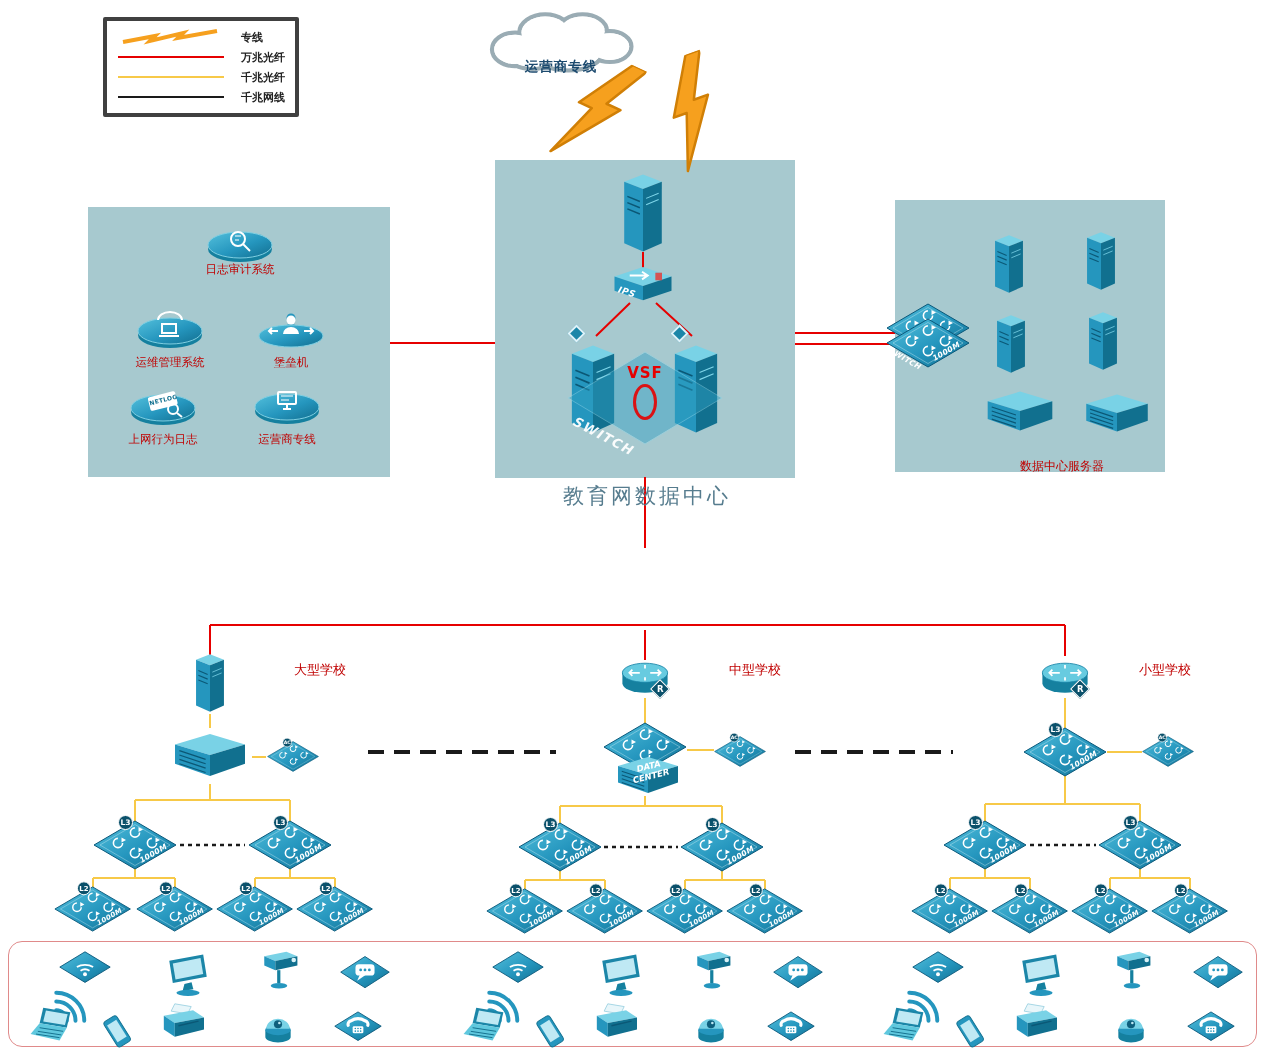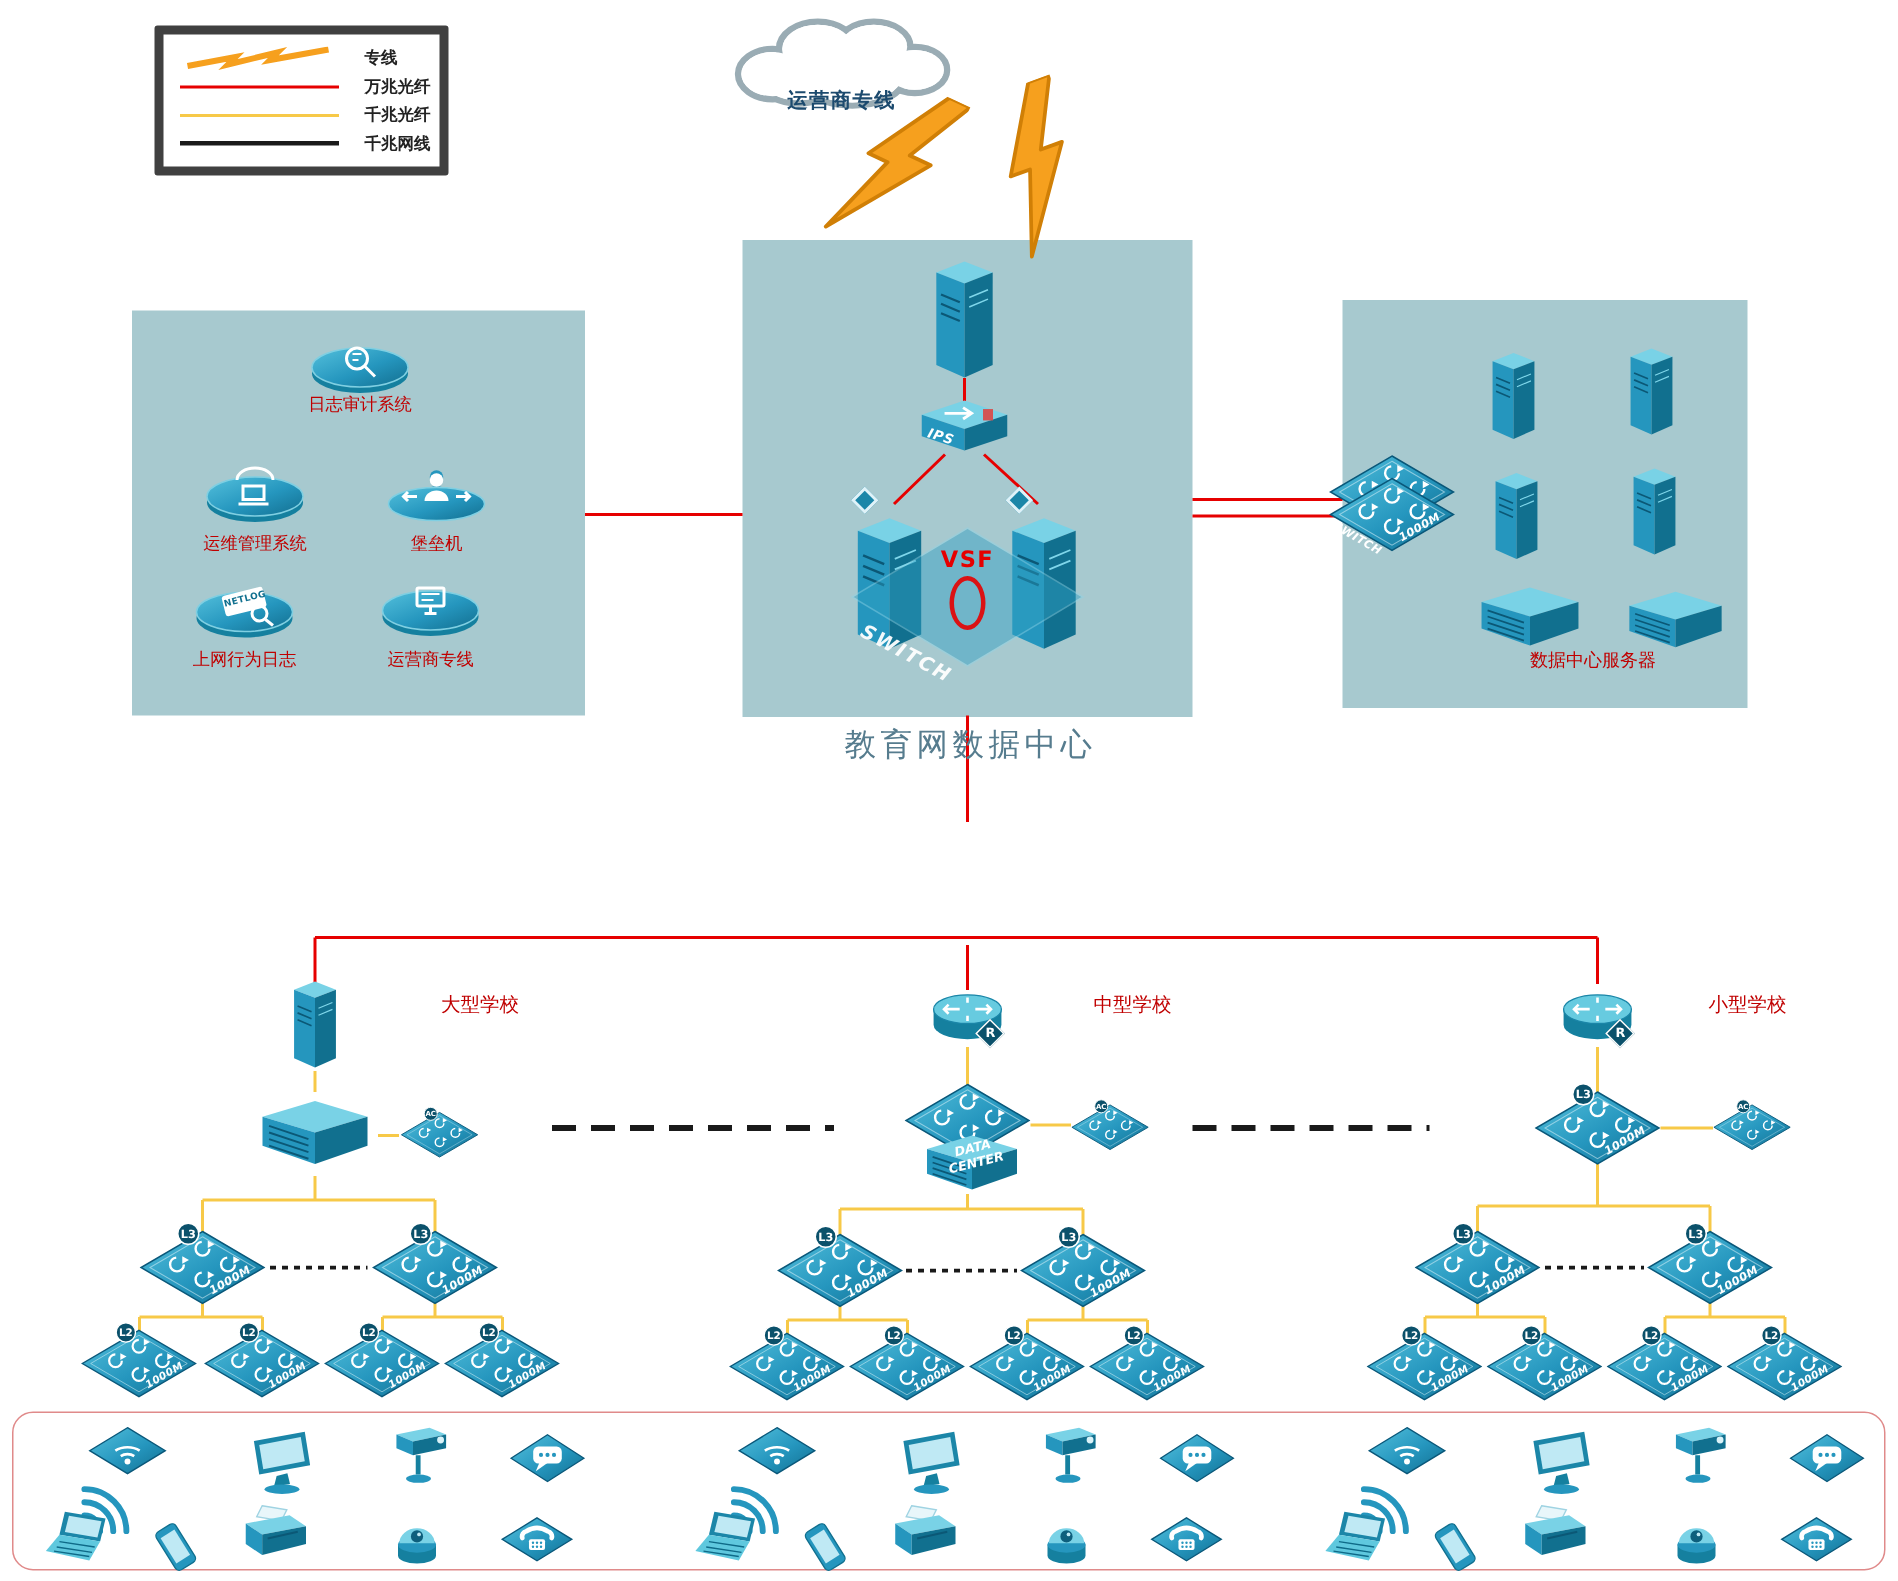--- a/index.html
+++ b/index.html
@@ -10,21 +10,21 @@
 #wires{position:absolute;left:0;top:0;width:1265px;height:1054px;z-index:2}
 .node,.switch,.dev,.cloud{position:absolute;z-index:3}
 .lbl-red{position:absolute;z-index:4;color:#c00000;font-weight:normal;font-size:12px;white-space:nowrap;transform:translateX(-50%)}
 .lbl-red.school{font-size:13px}
 .lbl-red.small{font-size:11.5px}
 .big-title{position:absolute;z-index:4;transform:translateX(-50%);color:#567c8e;font-weight:normal;font-size:21px;letter-spacing:3px;font-family:"DejaVu Serif","Liberation Serif",serif;white-space:nowrap}
 .cloud{display:flex;align-items:flex-end;justify-content:center}
 .cloud>svg{position:absolute;left:0;top:0;width:100%;height:100%}
 .cloud>span{position:relative;z-index:1;font-weight:bold;color:#1c4a6e;font-size:13.5px;letter-spacing:1px;white-space:nowrap}
 .cloud.man>span{font-size:19px;color:#567c8e;letter-spacing:4px;font-family:"DejaVu Serif","Liberation Serif",serif}
-.legend{position:absolute;left:103px;top:17px;width:196px;height:100px;background:#fff;border:6px solid #404040;border-radius:2px;z-index:5;padding:6px 8px;display:flex;flex-direction:column;justify-content:space-between}
+.legend{position:absolute;left:103px;top:17px;width:196px;height:100px;background:#fff;border:4px solid #404040;border-radius:2px;z-index:5;padding:6px 8px;display:flex;flex-direction:column;justify-content:space-between}
 .lg-row{display:flex;align-items:center;height:20px}
 .lg-sample{width:112px;display:flex;align-items:center;justify-content:center;flex:none}
 .lg-line{width:106px;height:2px}
 .lg-line.red{background:#e60000}
 .lg-line.yellow{background:#f7c948}
 .lg-line.black{background:#1a1a1a;height:2.5px}
 .lg-label{margin-left:14px;font-size:11px;font-weight:bold;color:#222;white-space:nowrap}
 .switch{width:84px;height:50px}
 .switch>svg{position:absolute;left:0;top:0;width:100%;height:100%}
 .sw-t1{position:absolute;left:6px;top:28px;transform:rotate(30deg);transform-origin:left top;color:#fff;font-size:7.5px;font-weight:bold;font-style:italic;letter-spacing:.4px;white-space:nowrap}
@@ -421,21 +421,21 @@
       </svg></div>
   <div class="node" style="left:1080px;top:310px"><svg viewBox="0 0 46 80" style="width:46px;height:62px">
         <use href="#sym-tower"></use>
       </svg></div>
   <div class="node" style="left:980px;top:390px"><svg viewBox="0 0 96 52" style="width:80px;height:42px">
         <use href="#sym-rack"></use>
       </svg></div>
   <div class="node" style="left:1074px;top:393px"><svg viewBox="0 0 96 52" style="width:86px;height:40px">
         <use href="#sym-rack"></use>
       </svg></div>
-  <span class="lbl-red" style="left:1062px;top:432px">数据中心服务器</span>
+  <span class="lbl-red" style="left:1062px;top:458px">数据中心服务器</span>
 
   <span class="lbl-red school" style="left:320px;top:661px">大型学校</span>
   <span class="lbl-red school" style="left:755px;top:661px">中型学校</span>
   <span class="lbl-red school" style="left:1165px;top:661px">小型学校</span>
 
   <div class="node" style="left:188px;top:652px"><svg viewBox="0 0 46 80" style="width:44px;height:62px">
         <use href="#sym-tower"></use>
       </svg></div>
   <div class="node" style="left:168px;top:726px"><svg viewBox="0 0 96 52" style="width:84px;height:58px">
         <use href="#sym-rack"></use>

